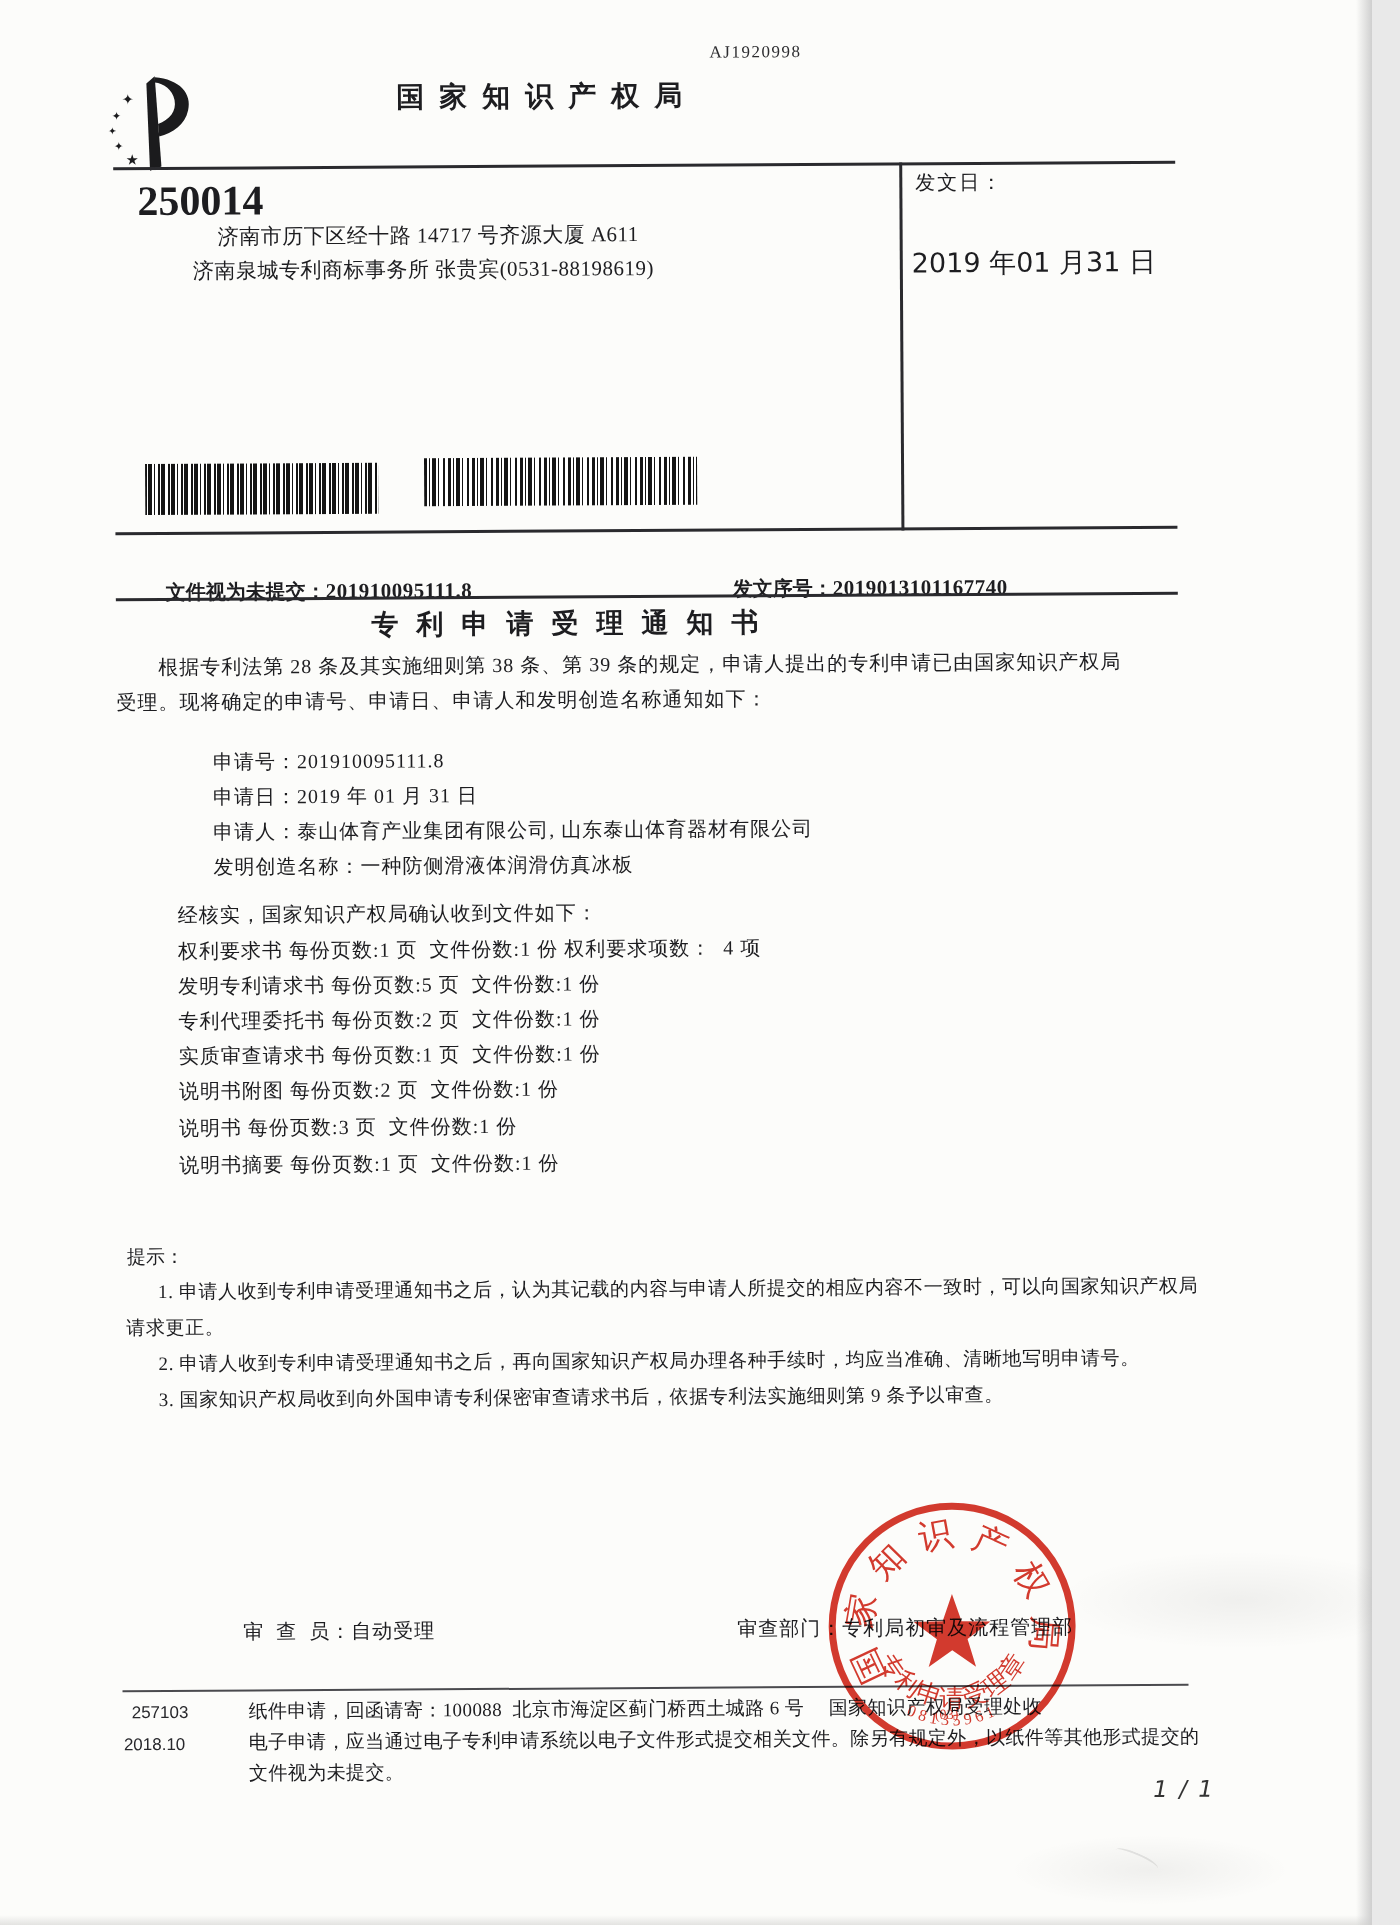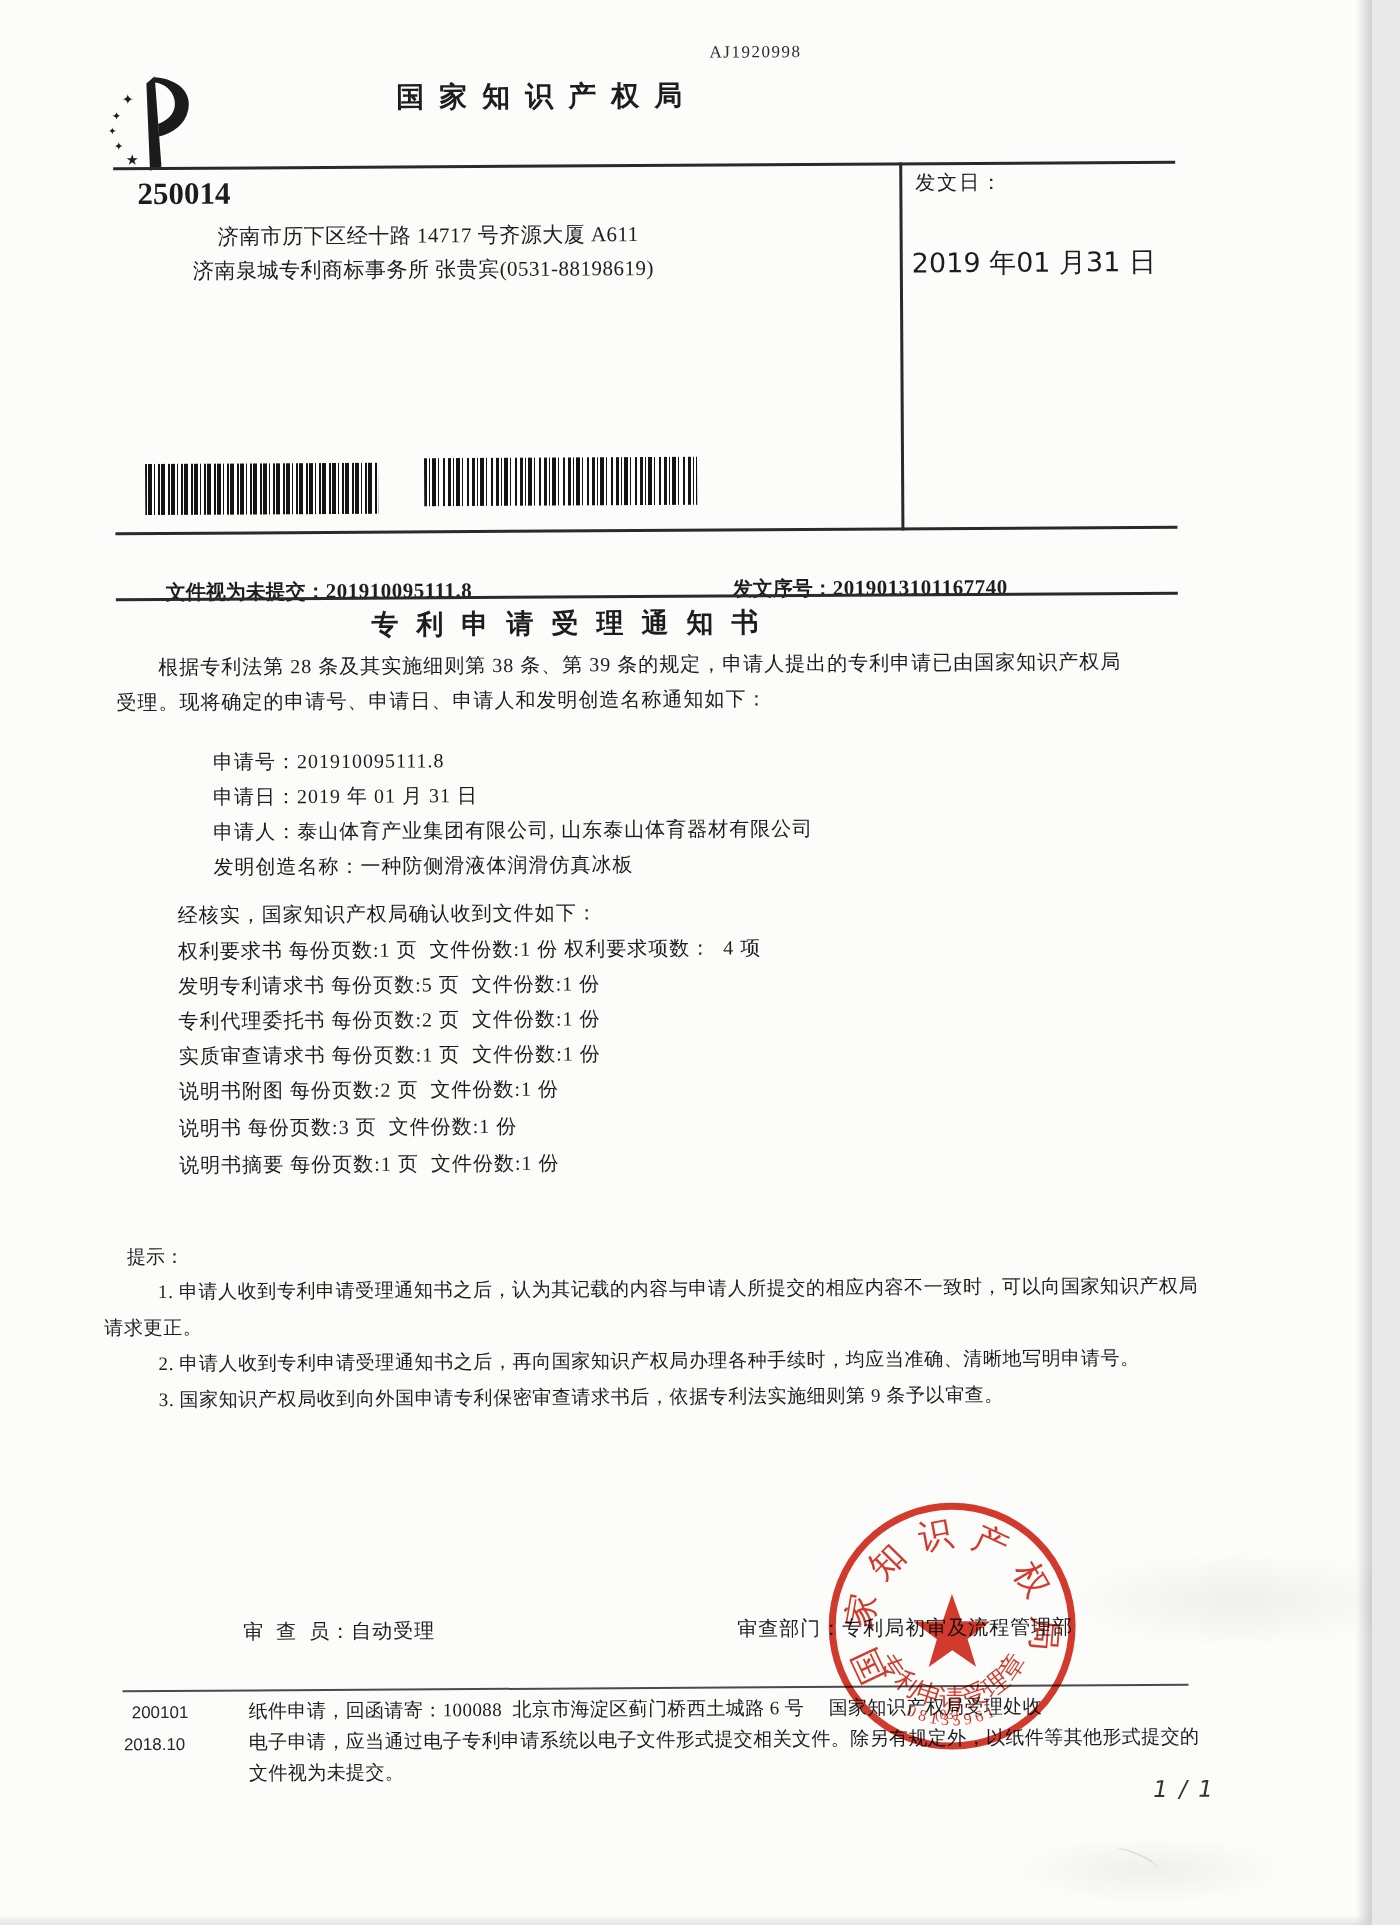--- a/index.html
+++ b/index.html
@@ -55,21 +55,21 @@
         </g>
       </svg>
     </div>
 
     <div class="t bold" style="left:392px;top:78px;width:320px;text-align:center;font-size:28px;letter-spacing:15px;font-weight:600;">国家知识产权局</div>
 
     <div class="line" style="left:118px;top:164px;width:1062px;height:3px;"></div>
     <div class="line" style="left:904px;top:164px;width:2.5px;height:368px;"></div>
     <div class="line" style="left:118px;top:529px;width:1062px;height:3px;"></div>
 
-    <div class="t bold" style="left:142px;top:172px;font-size:31px;">250014</div>
+    <div class="t bold" style="left:142px;top:172px;font-size:42px;">250014</div>
     <div class="t" style="left:222px;top:221px;font-size:21px;letter-spacing:0.5px;">济南市历下区经十路 14717 号齐源大厦 A611</div>
     <div class="t" style="left:197px;top:255px;font-size:21px;letter-spacing:0.5px;">济南泉城专利商标事务所 张贵宾(0531-88198619)</div>
 
     <div class="t" style="left:920px;top:172px;font-size:20px;letter-spacing:2px;">发文日：</div>
     <div class="t" style="left:916px;top:248px;font-size:27px;font-weight:500;font-family:'DejaVu Sans','Liberation Sans',sans-serif;">2019 年01 月31 日</div>
 
     <div class="barcode" style="left:148px;top:461px;width:233px;height:51px;"></div>
     <div class="barcode alt" style="left:427px;top:457px;width:273px;height:48px;"></div>
 
     <div class="t" style="left:138px;top:551px;font-size:20px;">
@@ -102,33 +102,33 @@
     <div class="t" style="left:178px;top:936px;font-size:20px;letter-spacing:1px;">权利要求书 每份页数:1 页  文件份数:1 份 权利要求项数：  4 项</div>
     <div class="t" style="left:178px;top:971px;font-size:20px;letter-spacing:1px;">发明专利请求书 每份页数:5 页  文件份数:1 份</div>
     <div class="t" style="left:178px;top:1006px;font-size:20px;letter-spacing:1px;">专利代理委托书 每份页数:2 页  文件份数:1 份</div>
     <div class="t" style="left:178px;top:1041px;font-size:20px;letter-spacing:1px;">实质审查请求书 每份页数:1 页  文件份数:1 份</div>
     <div class="t" style="left:178px;top:1076px;font-size:20px;letter-spacing:1px;">说明书附图 每份页数:2 页  文件份数:1 份</div>
     <div class="t" style="left:178px;top:1113px;font-size:20px;letter-spacing:1px;">说明书 每份页数:3 页  文件份数:1 份</div>
     <div class="t" style="left:178px;top:1150px;font-size:20px;letter-spacing:1px;">说明书摘要 每份页数:1 页  文件份数:1 份</div>
 
     <div class="t" style="left:125px;top:1242px;font-size:19px;">提示：</div>
     <div class="t" style="left:118px;top:1277px;padding-left:38px;font-size:19px;letter-spacing:0.6px;">1. 申请人收到专利申请受理通知书之后，认为其记载的内容与申请人所提交的相应内容不一致时，可以向国家知识产权局</div>
-    <div class="t" style="left:102px;top:1313px;font-size:19px;letter-spacing:0.6px;">请求更正。</div>
+    <div class="t" style="left:124px;top:1313px;font-size:19px;letter-spacing:0.6px;">请求更正。</div>
     <div class="t" style="left:118px;top:1349px;padding-left:38px;font-size:19px;letter-spacing:0.6px;">2. 申请人收到专利申请受理通知书之后，再向国家知识产权局办理各种手续时，均应当准确、清晰地写明申请号。</div>
     <div class="t" style="left:118px;top:1385px;padding-left:38px;font-size:19px;letter-spacing:0.6px;">3. 国家知识产权局收到向外国申请专利保密审查请求书后，依据专利法实施细则第 9 条予以审查。</div>
 
     <div class="t" style="left:203px;top:1592px;font-size:20px;letter-spacing:1px;">
       <span>审  查  员：</span><span>自动受理</span>
     </div>
     <div class="t" style="left:697px;top:1592px;font-size:20px;letter-spacing:1px;">
       <span>审查部门：</span><span>专利局初审及流程管理部</span>
     </div>
 
     <div class="line" style="left:118px;top:1687px;width:1066px;height:2px;background:#4a4a4e;"></div>
-    <div class="t" style="left:127px;top:1699px;font-size:17px;font-family:'Liberation Sans','DejaVu Sans',sans-serif;color:#28282c;">200101</div>
+    <div class="t" style="left:127px;top:1699px;font-size:17px;font-family:'Liberation Sans','DejaVu Sans',sans-serif;color:#28282c;">257103</div>
     <div class="t" style="left:119px;top:1731px;font-size:17px;font-family:'Liberation Sans','DejaVu Sans',sans-serif;color:#28282c;">2018.10</div>
     <div class="t" style="left:244px;top:1697px;font-size:19px;letter-spacing:0.4px;">纸件申请，回函请寄：100088  北京市海淀区蓟门桥西土城路 6 号　 国家知识产权局受理处收</div>
     <div class="t" style="left:244px;top:1728px;font-size:19px;letter-spacing:0.4px;">电子申请，应当通过电子专利申请系统以电子文件形式提交相关文件。除另有规定外，以纸件等其他形式提交的</div>
     <div class="t" style="left:244px;top:1759px;font-size:19px;letter-spacing:0.4px;font-family:Liberation Serif, serif;">文件视为未提交。</div>
 
     <div class="t" style="left:1148px;top:1778px;font-size:23px;letter-spacing:2px;color:#333;font-family:'DejaVu Sans','Liberation Sans',sans-serif;font-style:italic;">1 / 1</div>
 
     <div class="smudge" style="left:1108px;top:1856px;opacity:.5;"></div>
 
     <div class="seal-wrap">

